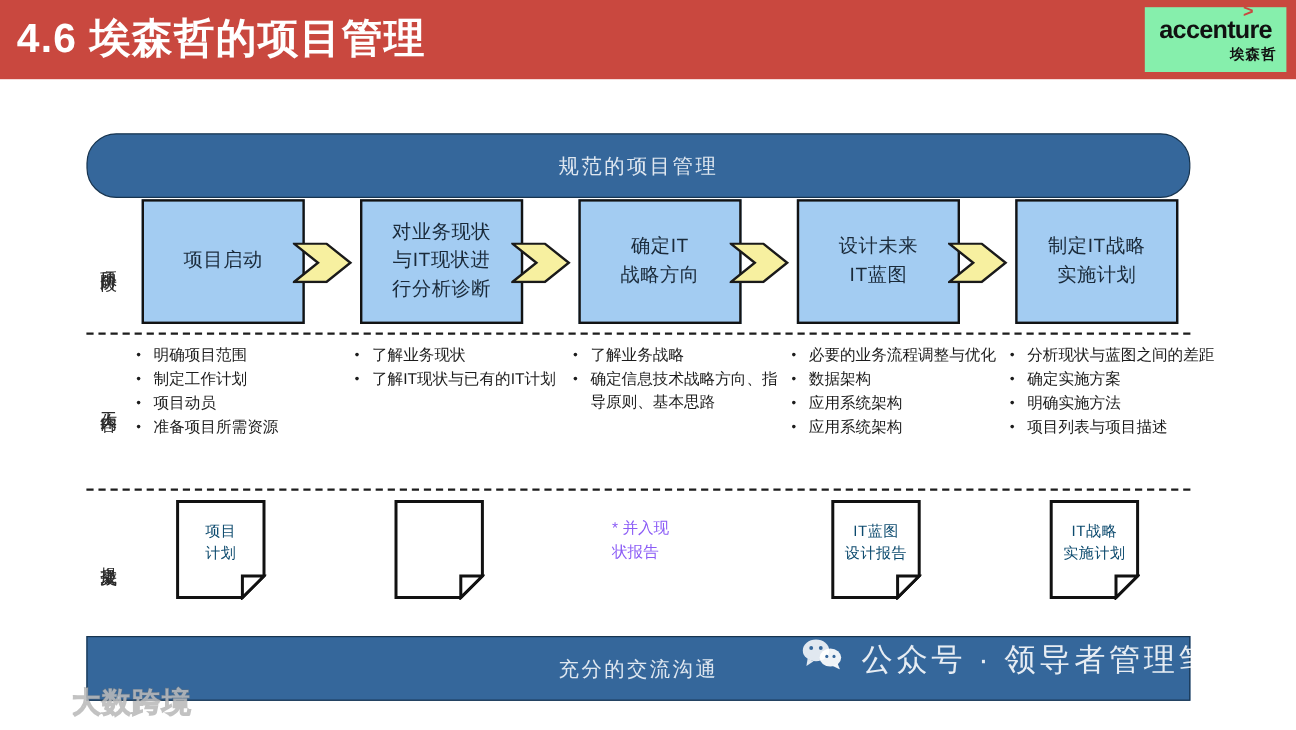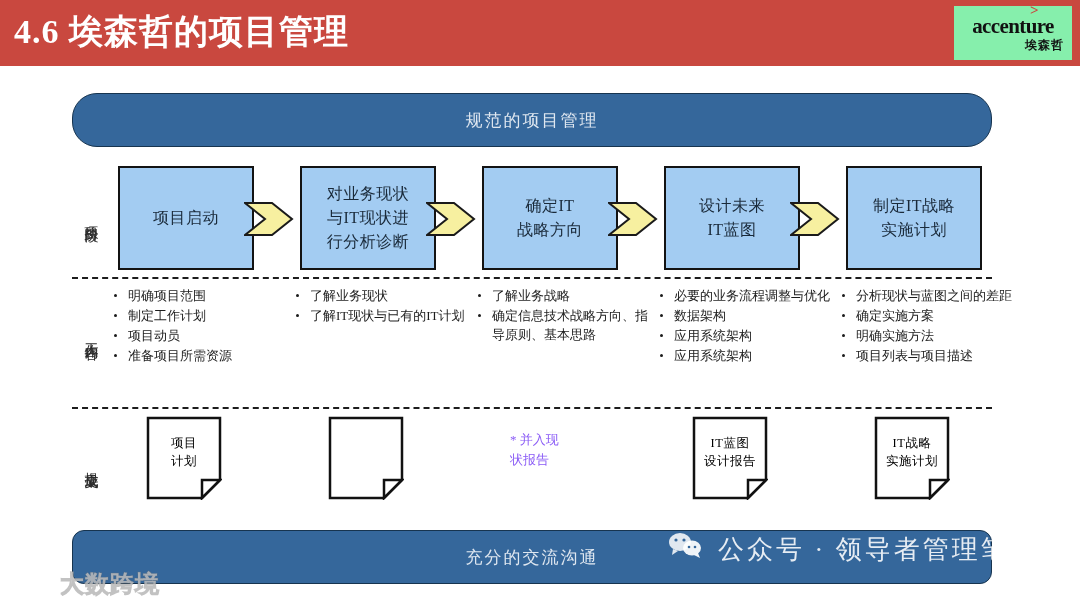--- a/index.html
+++ b/index.html
@@ -9,21 +9,20 @@
   }
   body {
     font-family: "Liberation Sans", "DejaVu Sans", sans-serif;
   }
   #slide {
     position: relative;
     width: 1080px;
     height: 608px;
     background: #ffffff;
     overflow: hidden;
-    font-family: Liberation Serif, serif;
   }
 
   
   .header-bar {
     position: absolute;
     left: 0; top: 0;
     width: 1080px; height: 66px;
     background: #c9483f;
   }
   .header-title {
@@ -87,22 +86,22 @@
     left: 72px;
     width: 920px;
     height: 54px;
     background: #35679b;
     border: 1px solid #17344f;
     box-sizing: border-box;
     display: flex;
     align-items: center;
     justify-content: center;
   }
-  .band-top  { top: 27px; border-radius: 25px; }
-  .band-bottom { top: 464px; border-radius: 12px; }
+  .band-top  { top: 45px; border-radius: 25px; }
+  .band-bottom { top: 464px; }
   .band-label {
     font-size: 17px;
     color: #dfe7f0;
     letter-spacing: 2px;
   }
 
   
   .row-label {
     position: absolute;
     width: 22px;
@@ -212,21 +211,21 @@
     height: 84px;
   }
   .doc svg { display: block; }
   .doc-text {
     position: absolute;
     left: 0; top: 18px;
     width: 76px;
     text-align: center;
     font-size: 12.5px;
     line-height: 18px;
-    color: #000000;
+    color: #0c4a6e;
     letter-spacing: 0.5px;
   }
   .deliv-note {
     position: absolute;
     top: 14px;
     font-size: 13px;
     line-height: 20px;
     color: #8b5cf6;
     width: 130px;
   }

